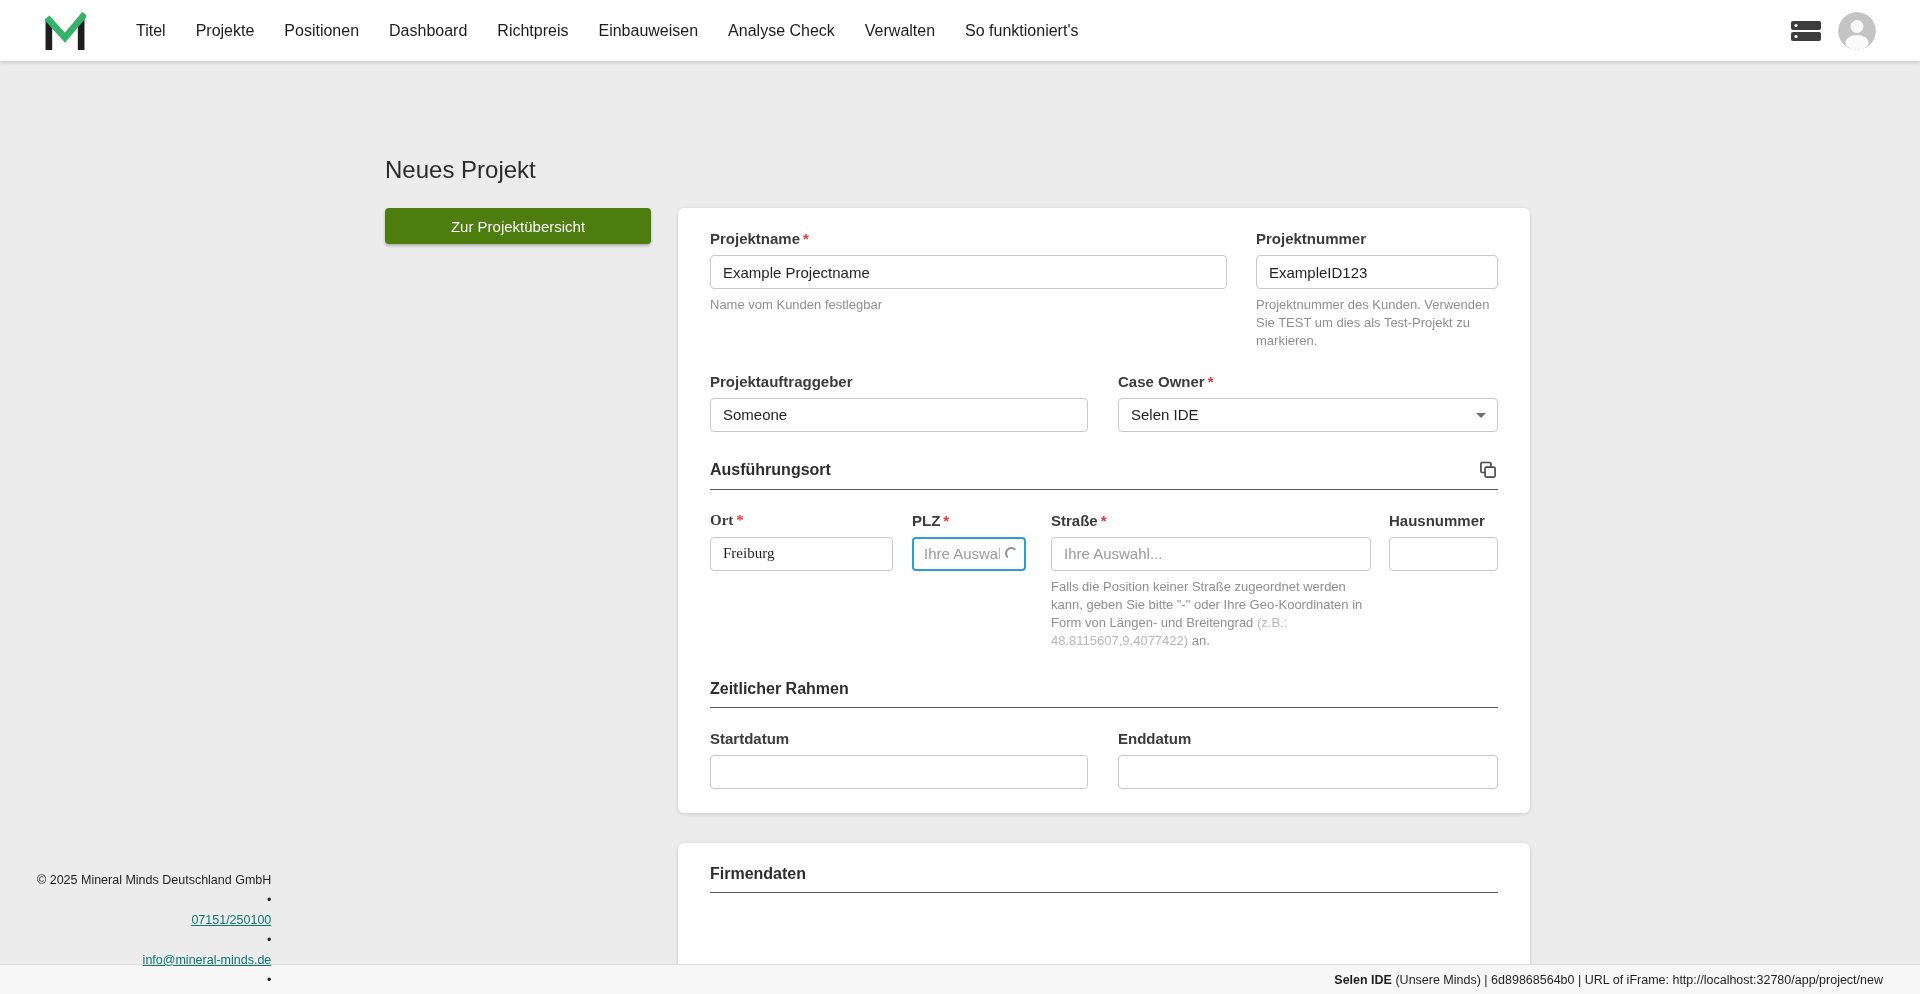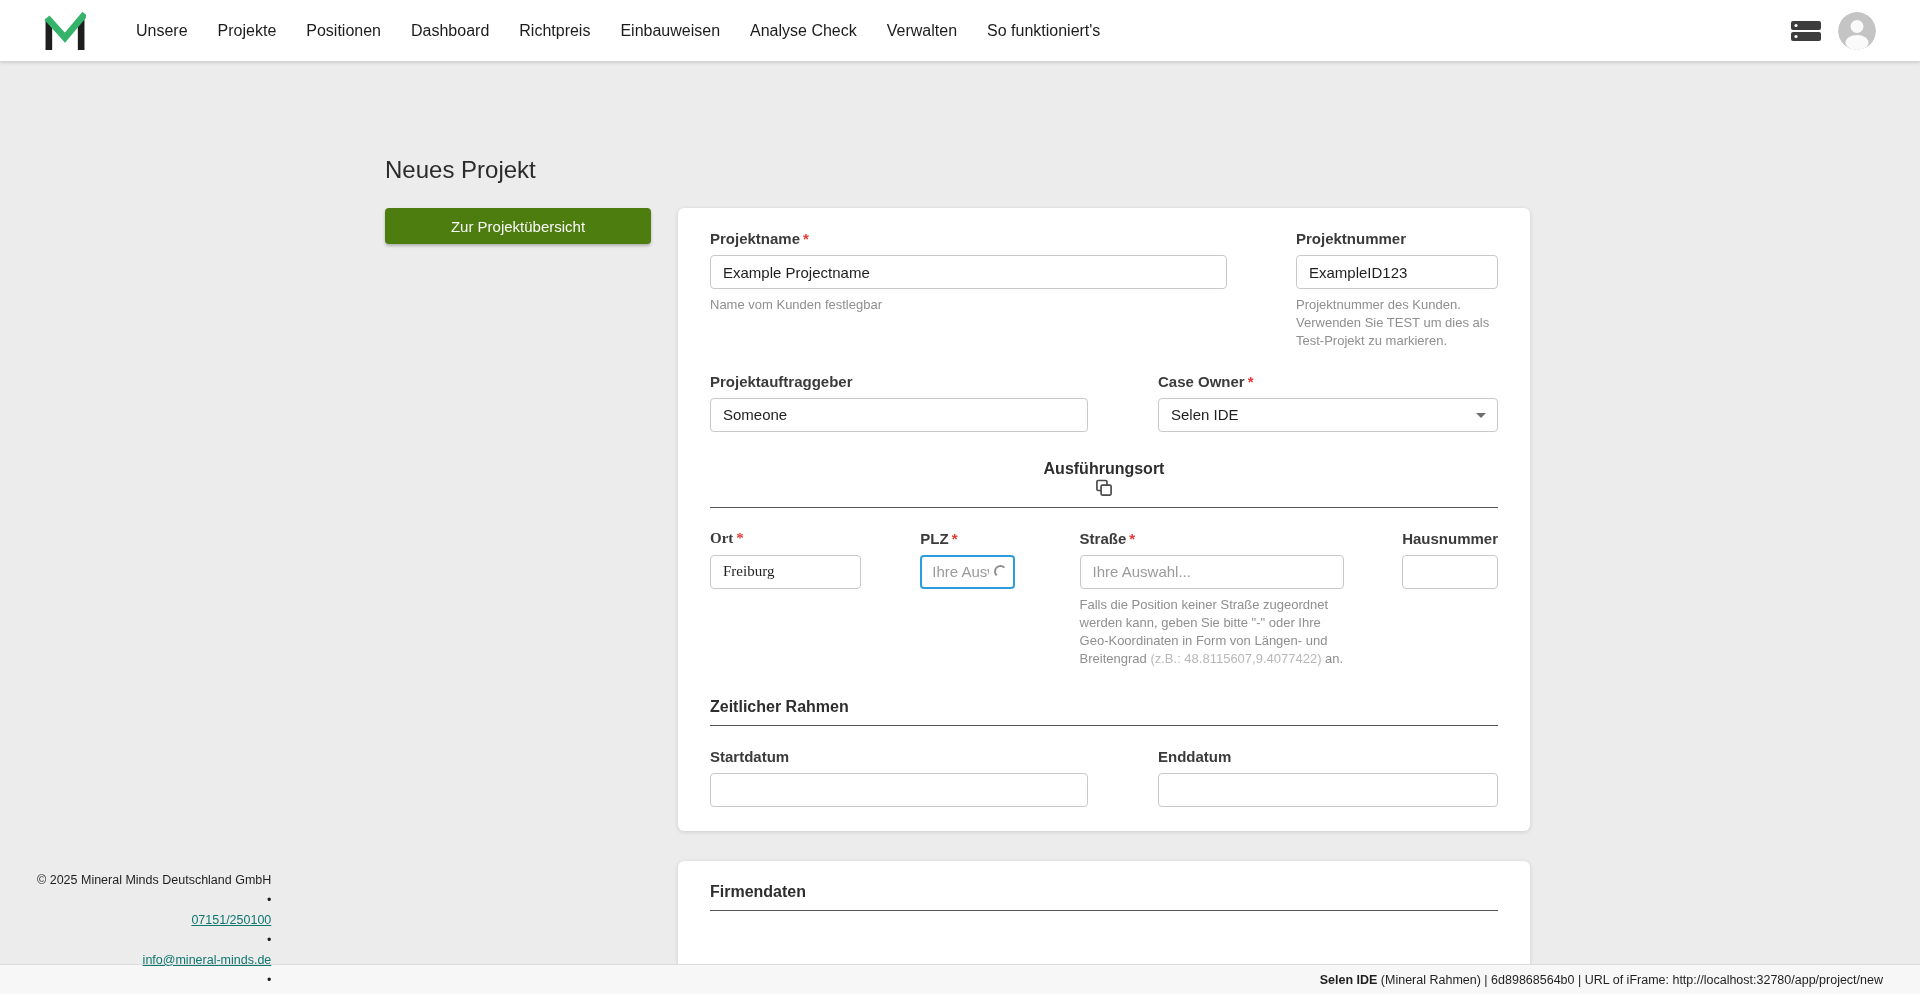--- a/index.html
+++ b/index.html
@@ -41,21 +41,21 @@
   }
   .right-col { width: 852px; }
   .card {
     background: #fff; border-radius: 6px;
     box-shadow: 0 1px 4px rgba(0,0,0,.14);
     padding: 22px 32px 24px;
   }
   .card2 { margin-top: 30px; min-height: 150px; }
 
   
-  .row { display: flex; margin-bottom: 22px; gap: 40px; }
+  .row { display: flex; margin-bottom: 22px; }
   .w-a { width: 517px; margin-right: 29px; }
   .w-b { flex: 1; }
   .w-c { width: 378px; margin-right: 30px; }
   .w-d { flex: 1; }
   .w-ort { width: 183px; margin-right: 19px; font-family: Liberation Serif, serif; }
   .w-plz { width: 114px; margin-right: 25px; }
   .w-str { width: 320px; margin-right: 18px; }
   .w-hnr { flex: 1; }
 
   .lbl { display: block; font-size: 15px; font-weight: 700; color: #3b3b3b; margin-bottom: 8px; }
@@ -78,21 +78,21 @@
   .caret {
     position: absolute; right: 11px; top: 50%; margin-top: -2px;
     width: 0; height: 0; border-left: 5px solid transparent;
     border-right: 5px solid transparent; border-top: 5px solid #6f6f6f;
   }
 
   .section-head {
     display: flex; justify-content: space-between; align-items: center;
     border-bottom: 1px solid #555; padding-bottom: 9px; margin: 30px 0 22px;
   }
-  .section-head.first { margin-top: 28px; flex-direction: column; }
+  .section-head.first { margin-top: 28px; }
   .section-head.solo { margin: 0 0 22px; }
   .section-title { font-size: 16px; font-weight: 700; color: #2e2e2e; }
   .copy-icon { cursor: pointer; display: flex; }
 
   .plz-wrap { position: relative; }
   .plz-wrap .input { border: 2px solid #2d9cdb; padding: 0 24px 0 10px; }
   .spinner {
     position: absolute; right: 8px; top: 50%; margin-top: -7px;
     width: 13px; height: 13px; border-radius: 50%;
     border: 2px solid #8f8f8f; border-right-color: transparent; border-bottom-color: transparent;
@@ -123,21 +123,21 @@
 
 <header class="navbar">
   <div class="logo">
     <svg width="42" height="38" viewBox="0 0 44 40">
       <path d="M5 40 V7" stroke="#1e1e1e" stroke-width="7" fill="none"></path>
       <path d="M39 40 V7" stroke="#1e1e1e" stroke-width="7" fill="none"></path>
       <path d="M3 6 L22 27 L43 2" stroke="#35b36b" stroke-width="7" fill="none"></path>
     </svg>
   </div>
   <nav class="nav">
-    <a class="nav-item">Unsere</a>
+    <a class="nav-item">Titel</a>
     <a class="nav-item">Projekte</a>
     <a class="nav-item">Positionen</a>
     <a class="nav-item">Dashboard</a>
     <a class="nav-item">Richtpreis</a>
     <a class="nav-item">Einbauweisen</a>
     <a class="nav-item">Analyse Check</a>
     <a class="nav-item">Verwalten</a>
     <a class="nav-item">So funktioniert's</a>
   </nav>
   <div class="nav-right">
@@ -293,15 +293,15 @@
     <span class="sep">•</span>
     <a class="f-link">info@mineral-minds.de</a>
     <span class="sep">•</span>
     <a class="f-link">Impressum</a>
     <span class="sep">•</span>
     <a class="f-link">AGB</a>
     <span class="sep">•</span>
     <a class="f-link">Datenschutz</a>
   </div>
   <div class="f-right">
-    <span class="f-user">Selen IDE</span><span> (Mineral Rahmen) | 6d89868564b0 | URL of iFrame: http://localhost:32780/app/project/new</span>
+    <span class="f-user">Selen IDE</span><span> (Unsere Minds) | 6d89868564b0 | URL of iFrame: http://localhost:32780/app/project/new</span>
   </div>
 </footer>
 
 </body></html>

